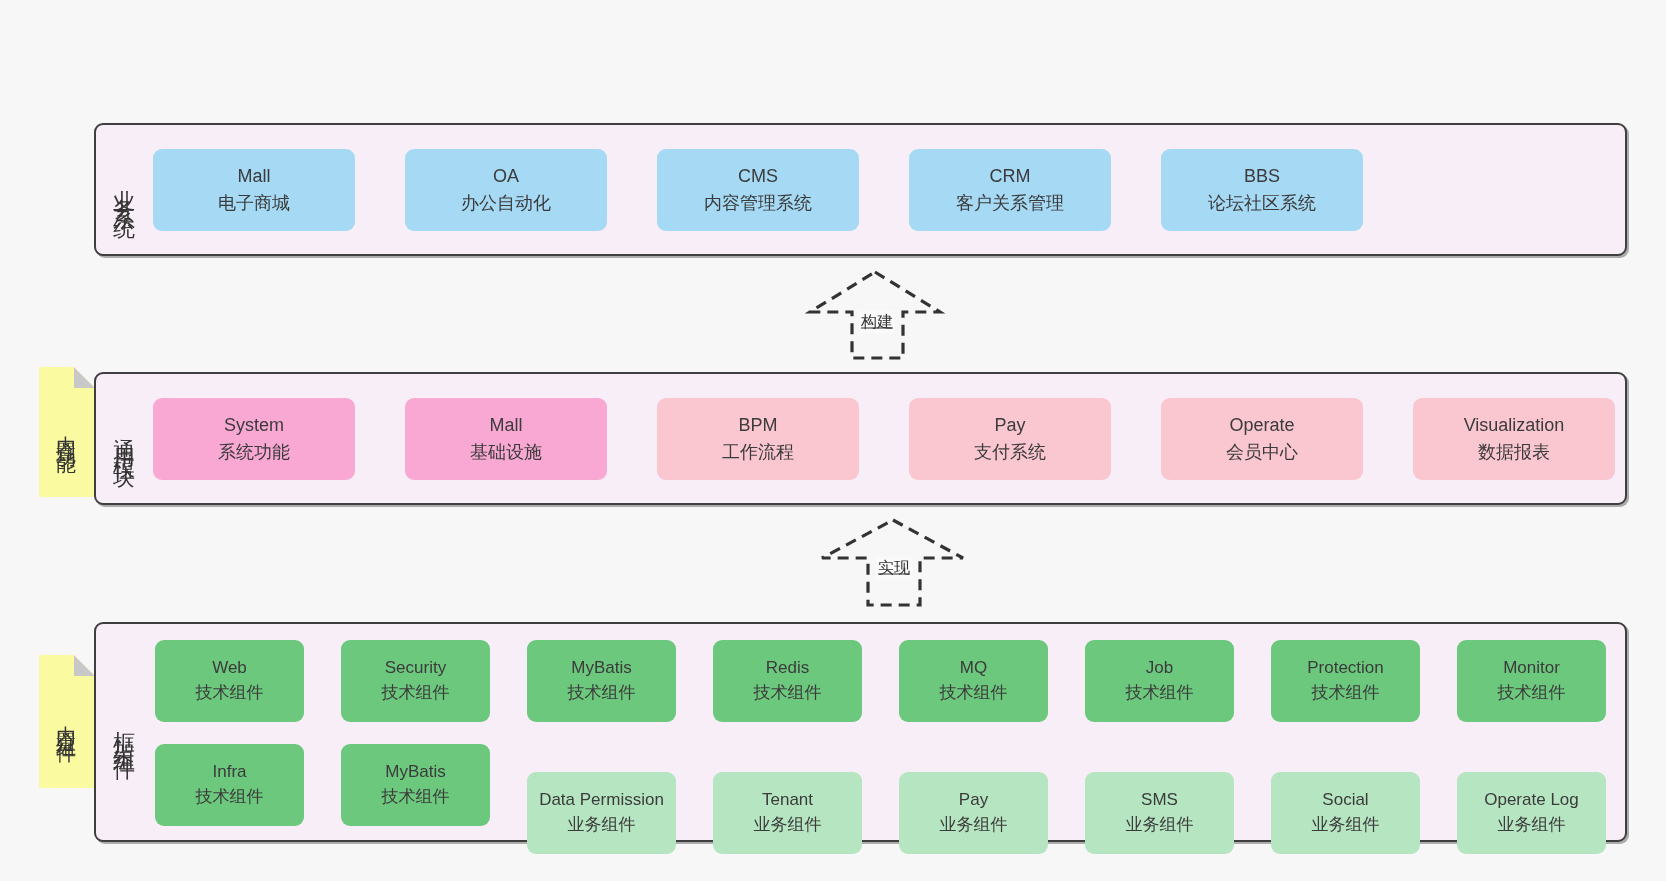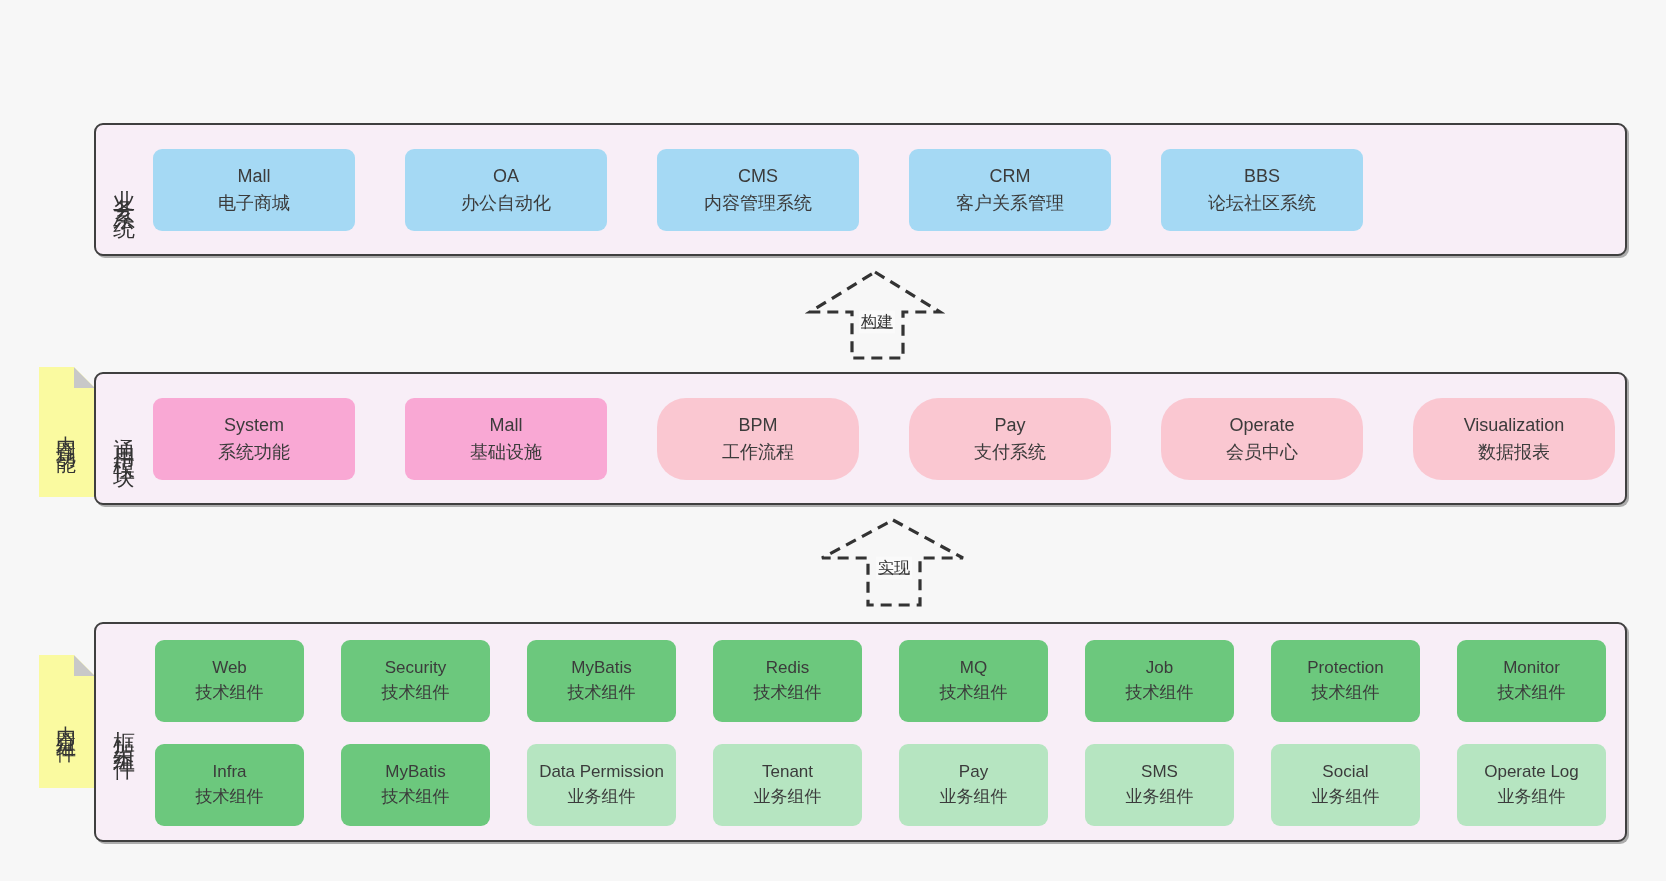--- a/index.html
+++ b/index.html
@@ -37,23 +37,23 @@
     display:flex;flex-direction:column;
     align-items:center;justify-content:center;
     text-align:center;
     line-height:1.45;
     padding:0 8px;box-sizing:border-box;
   }
   .box-lg{width:202px;height:82px;font-size:18px;}
   .box-sm{width:149px;height:82px;font-size:17px;}
   .blue{background:#a5d9f4;}
   .red{background:#f9a8d4;}
-  .pink{background:#fac7d1;border-radius:29px;}
+  .pink{background:#fac7d1;}
   .green{background:#6cc87d;}
-  .lightgreen{background:#b6e5c1;}
+  .lightgreen{background:#b6e5c1;margin-top:28px;}
   
   .tag{
     position:absolute;left:39px;width:56px;
     background:#fafaa0;
     clip-path:polygon(0 0,calc(100% - 21px) 0,100% 21px,100% 100%,0 100%);
     display:flex;align-items:center;justify-content:center;
     z-index:1;
   }
   .tag-fold{
     position:absolute;top:0;right:0;width:21px;height:21px;

